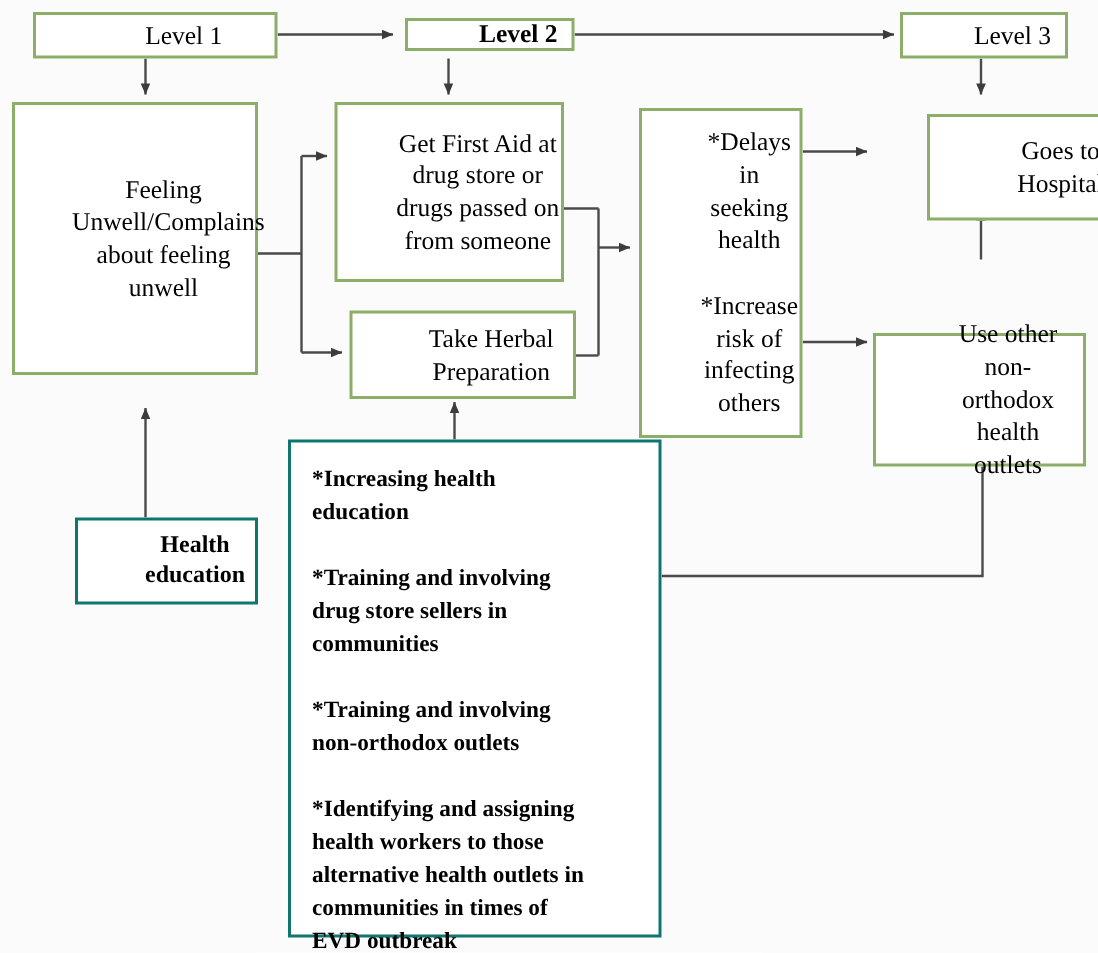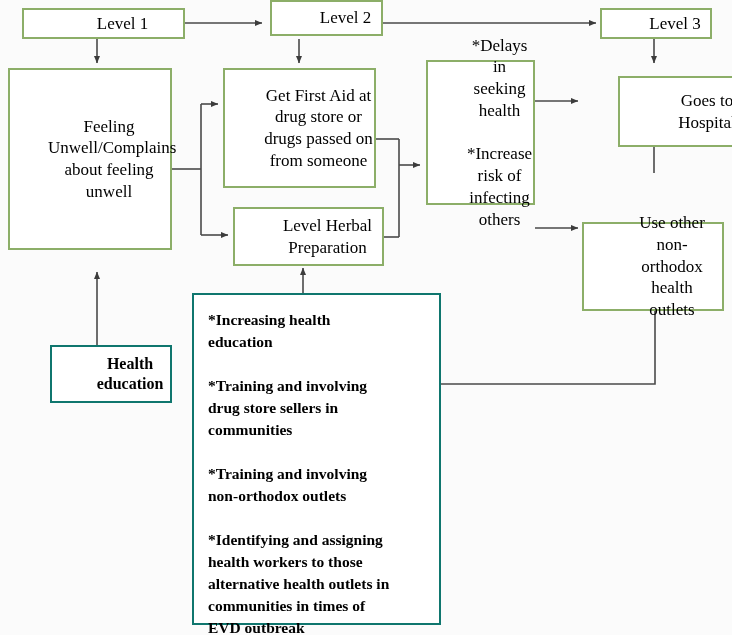--- a/index.html
+++ b/index.html
@@ -113,21 +113,21 @@
       <path d="M303,293 L303,268" marker-end="url(#arrow)"></path>
 
       <path d="M441,384 L655,384 L655,264" marker-end="url(#arrow)"></path>
     </g>
   </svg>
 
   <div class="node green level-node" style="left:22px; top:8px; width:163px; height:31px;">
     <span class="txt">Level 1</span>
   </div>
 
-  <div class="node green level-node" style="left:270px; top:0; width:113px; height:36px;">
+  <div class="node green level-node" style="left:270px; top:12px; width:113px; height:22px;font-weight:bold;">
     <span class="txt">Level 2</span>
   </div>
 
   <div class="node green level-node" style="left:600px; top:8px; width:112px; height:31px;justify-content:flex-end;">
     <span class="txt">Level 3</span>
   </div>
 
   <div class="node green stage-node" style="left:8px; top:68px; width:164px; height:182px;">
     <span class="txt">Feeling
 Unwell/Complains
@@ -136,25 +136,25 @@
   </div>
 
   <div class="node green stage-node" style="left:223px; top:68px; width:153px; height:120px;">
     <span class="txt">Get First Aid at
 drug store or
 drugs passed on
 from someone</span>
   </div>
 
   <div class="node green stage-node" style="left:233px; top:207px; width:151px; height:59px;">
-    <span class="txt">Level Herbal
+    <span class="txt">Take Herbal
 Preparation</span>
   </div>
 
-  <div class="node green stage-node" style="left:426px; top:60px; width:109px; height:145px;font-family:Liberation Serif, serif;">
+  <div class="node green stage-node" style="left:426px; top:72px; width:109px; height:220px;font-family:Liberation Serif, serif;">
     <span class="txt">*Delays in
 seeking
 health
 
 *Increase
 risk of
 infecting
 others</span>
   </div>
 

